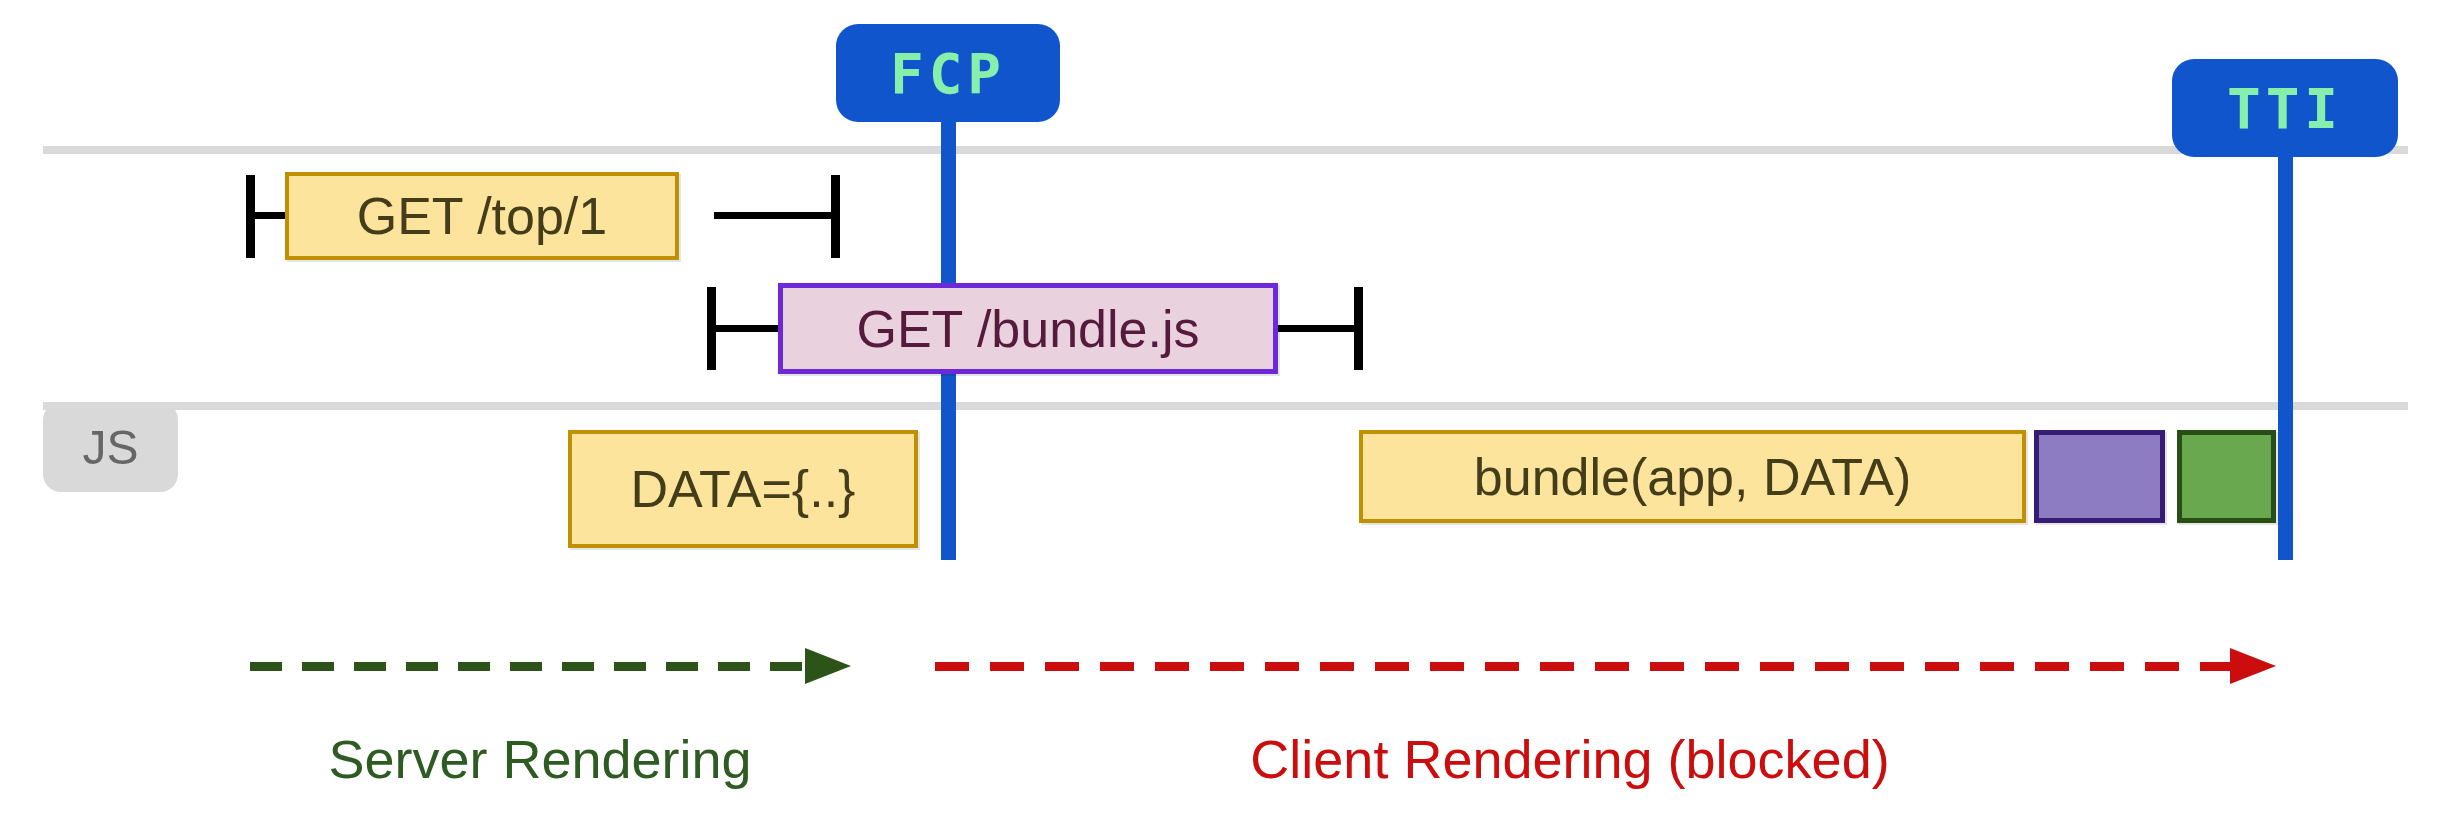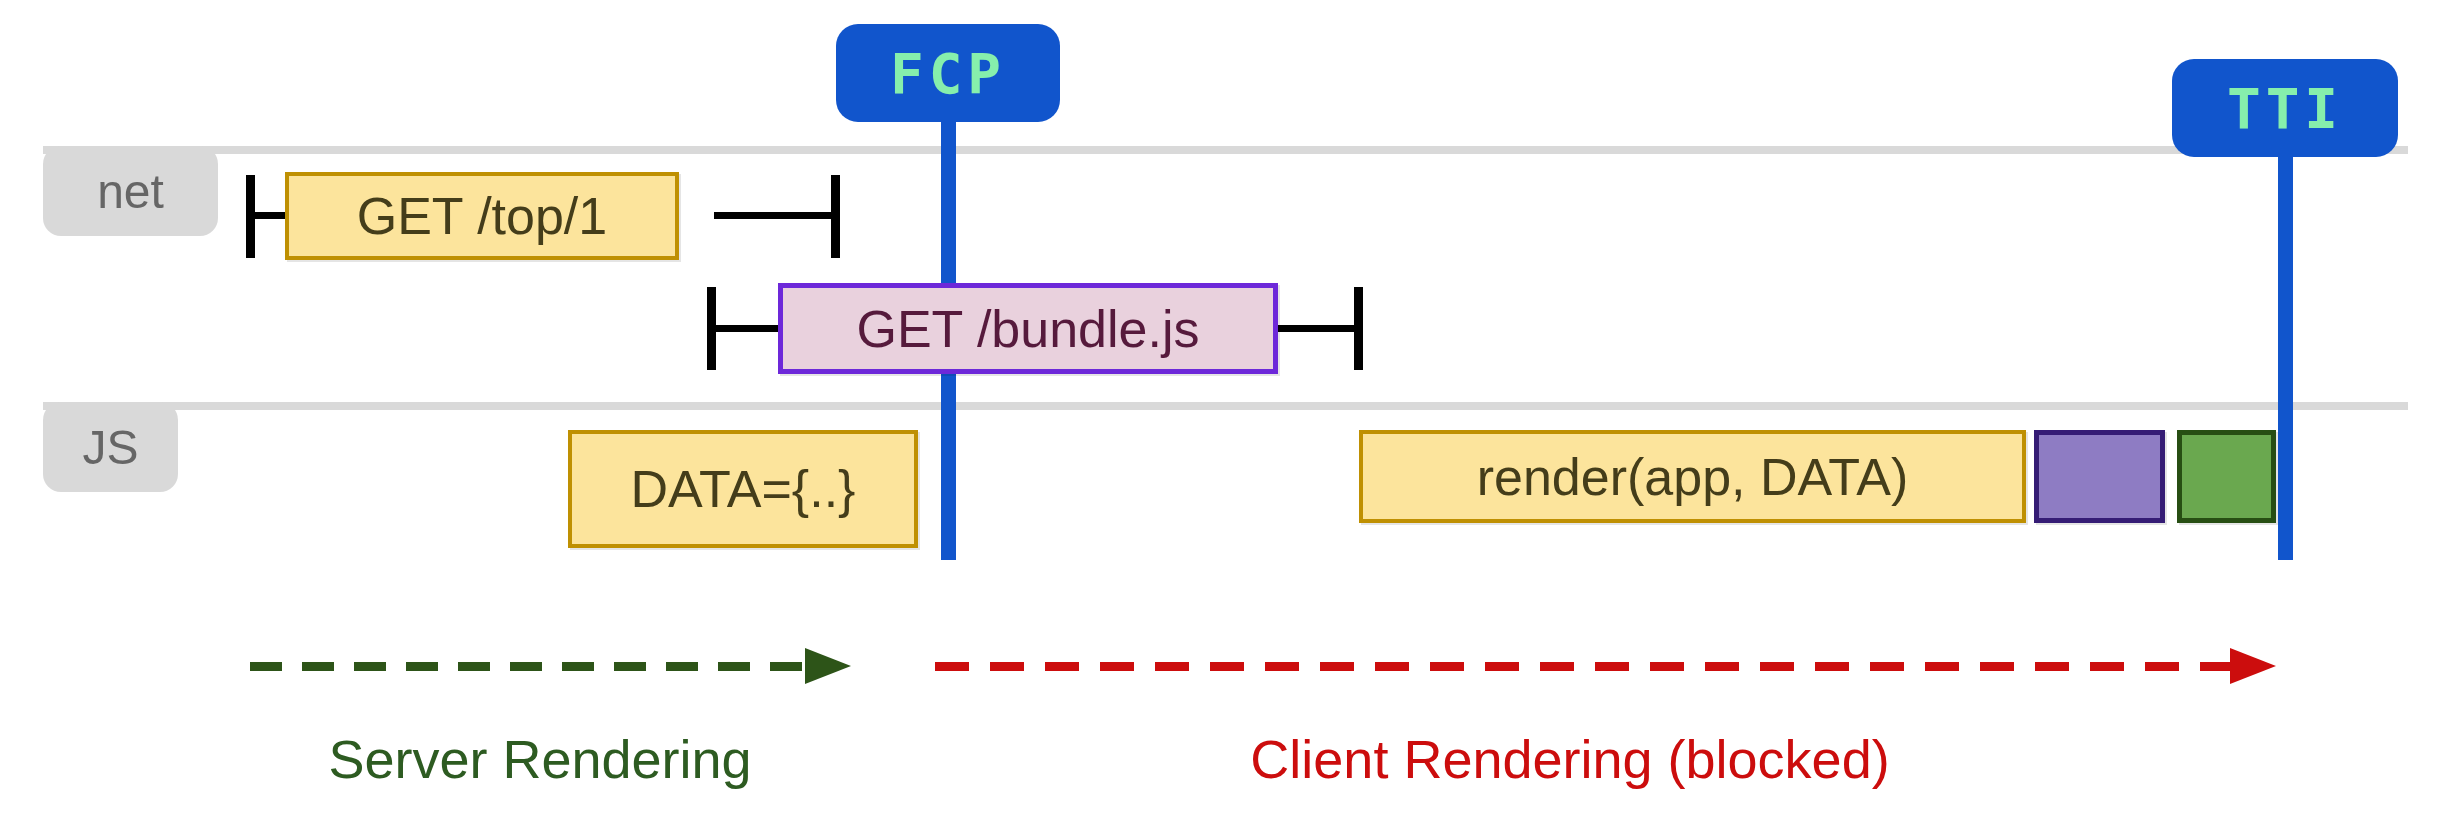--- a/index.html
+++ b/index.html
@@ -79,40 +79,39 @@
 <body>
 
 <div id="canvas">
 
   <div class="lane-line" id="net-line"></div>
   <div class="lane-line" id="js-line"></div>
 
   <div class="marker-stem" id="fcp-stem"></div>
   <div class="marker-stem" id="tti-stem"></div>
 
-  <div class="lane-label" id="net-label">net</div>
   <div class="lane-label" id="js-label">JS</div>
 
   <div class="marker-badge" id="fcp-badge">FCP</div>
   <div class="marker-badge" id="tti-badge">TTI</div>
 
   <div class="tick" id="t1-tick-l"></div>
   <div class="conn" id="t1-conn-l"></div>
   <div class="bar yellow" id="bar-top1">GET /top/1</div>
   <div class="conn" id="t1-conn-r"></div>
   <div class="tick" id="t1-tick-r"></div>
 
   <div class="tick" id="t2-tick-l"></div>
   <div class="conn" id="t2-conn-l"></div>
   <div class="bar pink" id="bar-bundle">GET /bundle.js</div>
   <div class="conn" id="t2-conn-r"></div>
   <div class="tick" id="t2-tick-r"></div>
 
   <div class="bar yellow" id="bar-data">DATA={..}</div>
-  <div class="bar yellow" id="bar-render">render(app, DATA)</div>
+  <div class="bar yellow" id="bar-render">bundle(app, DATA)</div>
   <div class="bar purple" id="bar-purple"></div>
   <div class="bar green" id="bar-green"></div>
 
   <div class="dash-line" id="server-arrow-line"></div>
   <div class="arrow-head" id="server-arrow-head"></div>
   <div class="dash-line" id="client-arrow-line"></div>
   <div class="arrow-head" id="client-arrow-head"></div>
 
   <div class="phase-label" id="server-label">Server Rendering</div>
   <div class="phase-label" id="client-label">Client Rendering (blocked)</div>

